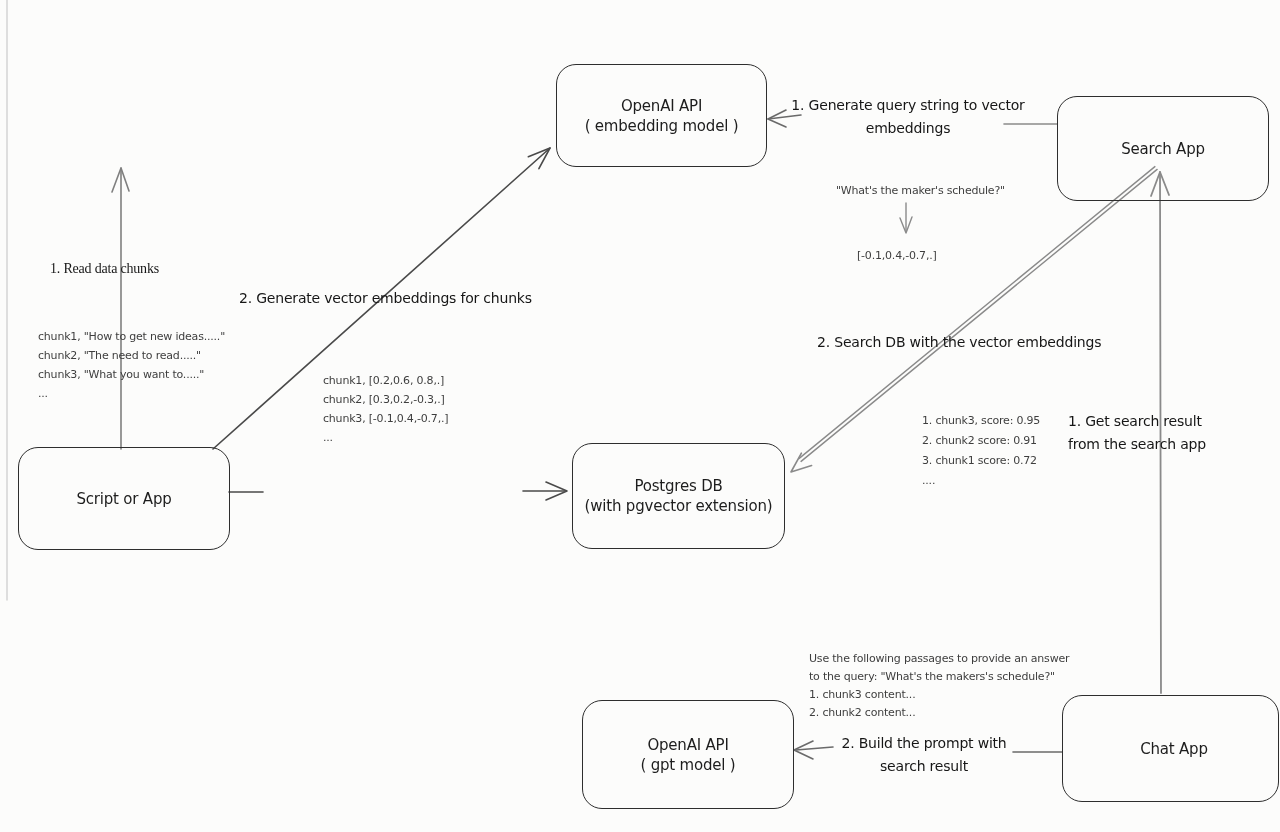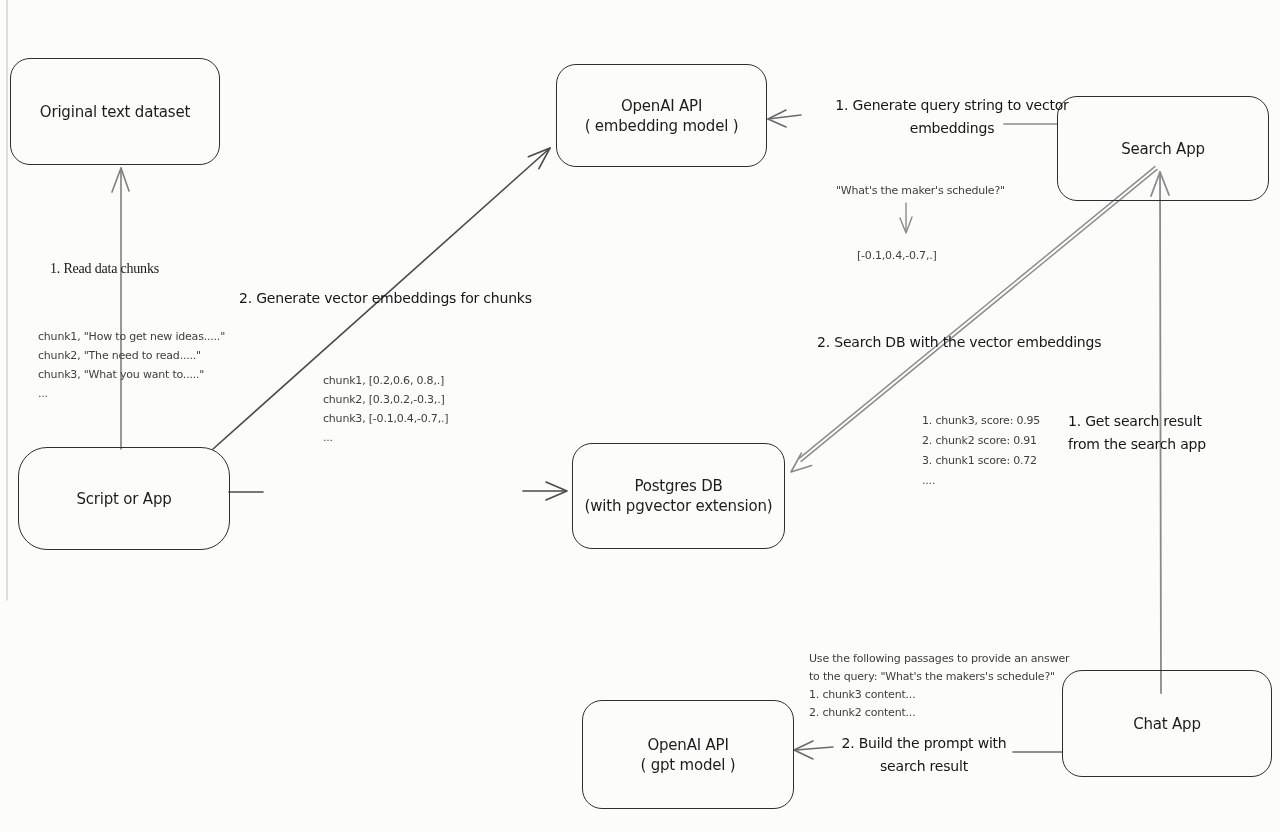--- a/index.html
+++ b/index.html
@@ -78,57 +78,54 @@
       <path d="M796,750 L833,747"></path>
       <path d="M1013,752 L1062,752"></path>
     </g>
 
     <g stroke="#8a8a8a" stroke-width="1.4">
       <path d="M906,203 L906,231"></path>
       <path d="M900,218 L906,233 L912,217"></path>
     </g>
   </svg>
 
-  <div class="box" style="left:10px;top:58px;width:208px;height:105px;">
-    <div>Original text dataset</div>
-  </div>
 
   <div class="box" style="left:556px;top:64px;width:209px;height:101px;">
     <div>OpenAI API</div>
     <div>( embedding model )</div>
   </div>
 
   <div class="box" style="left:1057px;top:62px;width:210px;height:103px;margin-top:34px;">
     <div>Search App</div>
   </div>
 
-  <div class="box" style="left:18px;top:447px;width:210px;height:101px;border-radius:29px;">
+  <div class="box" style="left:18px;top:447px;width:210px;height:101px;">
     <div>Script or App</div>
   </div>
 
   <div class="box" style="left:572px;top:443px;width:211px;height:104px;">
     <div>Postgres DB</div>
     <div>(with pgvector extension)</div>
   </div>
 
   <div class="box" style="left:582px;top:700px;width:210px;height:107px;">
     <div>OpenAI API</div>
     <div>( gpt model )</div>
   </div>
 
-  <div class="box" style="left:1062px;top:670px;width:208px;height:105px;">
+  <div class="box" style="left:1062px;top:695px;width:208px;height:105px;padding-left:7px;">
     <div>Chat App</div>
   </div>
 
   <div class="edge-label" style="left:50px;top:257px;font-family:Liberation Serif, serif;">1. Read data chunks</div>
 
   <div class="edge-label" style="left:239px;top:287px;">2. Generate vector embeddings for chunks</div>
 
 
-  <div class="edge-label center" style="left:788px;top:94px;width:240px;margin-left:44px;">
+  <div class="edge-label center" style="left:788px;top:94px;width:240px;">
     <div>1. Generate query string to vector</div>
     <div>embeddings</div>
   </div>
 
   <div class="edge-label" style="left:817px;top:331px;">2. Search DB with the vector embeddings</div>
 
   <div class="edge-label" style="left:1068px;top:410px;">
     <div>1. Get search result</div>
     <div>from the search app</div>
   </div>

